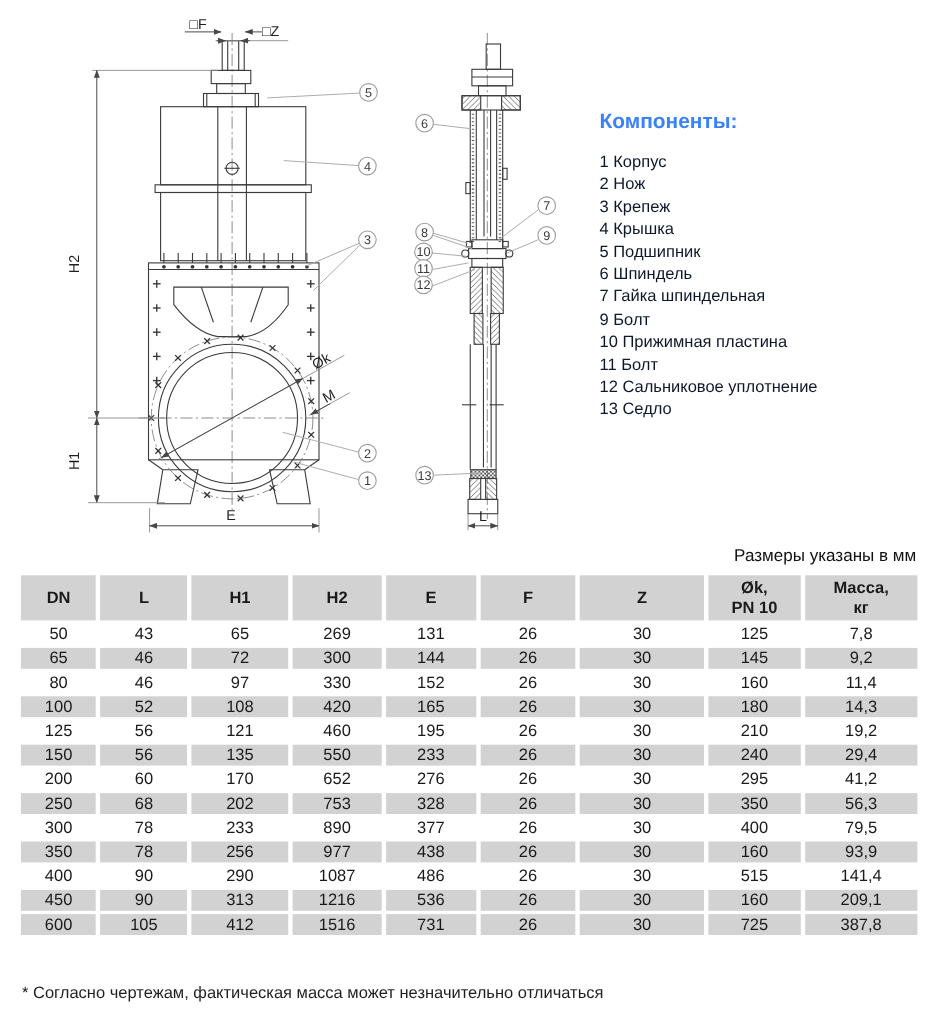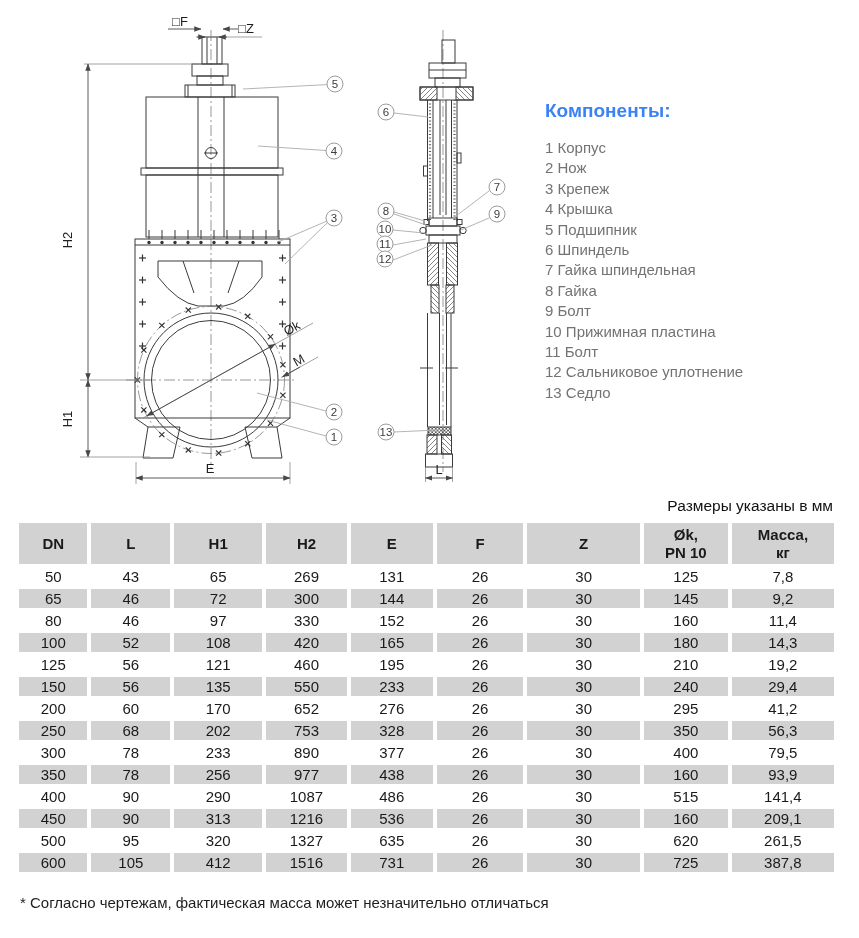--- a/index.html
+++ b/index.html
@@ -10,21 +10,21 @@
   svg .thin{stroke:#8a8a8a;stroke-width:.8;fill:none;}
   svg .dim{stroke:#474747;stroke-width:.9;fill:none;}
   svg .cl{stroke:#7d7d7d;stroke-width:.8;fill:none;stroke-dasharray:11 3 2 3;}
   svg .ldr{stroke:#ababab;stroke-width:.9;fill:none;}
   svg .stip{stroke:#5a5a5a;stroke-width:2.2;fill:none;stroke-dasharray:1 2.4;}
   svg .co{fill:#fff;stroke:#9c9c9c;stroke-width:1;}
   svg text{font-family:"Liberation Sans",sans-serif;fill:#1f1f1f;font-size:13px;}
   svg text.cot{font-size:11.5px;fill:#3c3c3c;text-anchor:middle;}
   .components{position:absolute;left:545px;top:100px;width:310px;}
   .components h2{margin:0 0 16px 0;font-size:19px;font-weight:bold;color:#3b82f6;}
-  .components ul{margin:0;padding:0;list-style:none;font-size:15px;line-height:20.4px;color:#737373;}
+  .components ul{margin:0;padding:0;list-style:none;font-size:15px;line-height:20.4px;color:#0f172a;}
   .units-note{position:absolute;top:497px;left:0;width:833px;text-align:right;
               font-weight:normal;font-size:15.5px;color:#111;}
   .tablewrap{position:absolute;top:520px;left:15px;}
   table{border-collapse:separate;border-spacing:4px 3px;table-layout:fixed;width:823px;}
   th{background:#d2d2d2;font-weight:bold;font-size:15px;height:41px;
      text-align:center;vertical-align:middle;line-height:18px;padding:0;}
   td{font-size:15px;height:19px;text-align:center;vertical-align:middle;padding:0;}
   tr.alt td{background:#d2d2d2;}
   .footnote{position:absolute;top:894px;left:20px;font-size:15px;color:#1f1f1f;}
 </style>
@@ -309,21 +309,20 @@
   <div class="components">
     <h2>Компоненты:</h2>
     <ul>
         <li>1 Корпус</li>
         <li>2 Нож</li>
         <li>3 Крепеж</li>
         <li>4 Крышка</li>
         <li>5 Подшипник</li>
         <li>6 Шпиндель</li>
         <li>7 Гайка шпиндельная</li>
-        <li>8 Гайка</li>
         <li>9 Болт</li>
         <li>10 Прижимная пластина</li>
         <li>11 Болт</li>
         <li>12 Сальниковое уплотнение</li>
         <li>13 Седло</li>
       </ul>
   </div>
 
   <div class="units-note">Размеры указаны в мм</div>
 
@@ -479,31 +478,20 @@
             <td>450</td>
             <td>90</td>
             <td>313</td>
             <td>1216</td>
             <td>536</td>
             <td>26</td>
             <td>30</td>
             <td>160</td>
             <td>209,1</td>
           </tr>
-          <tr>
-            <td>500</td>
-            <td>95</td>
-            <td>320</td>
-            <td>1327</td>
-            <td>635</td>
-            <td>26</td>
-            <td>30</td>
-            <td>620</td>
-            <td>261,5</td>
-          </tr>
           <tr class="alt">
             <td>600</td>
             <td>105</td>
             <td>412</td>
             <td>1516</td>
             <td>731</td>
             <td>26</td>
             <td>30</td>
             <td>725</td>
             <td>387,8</td>

